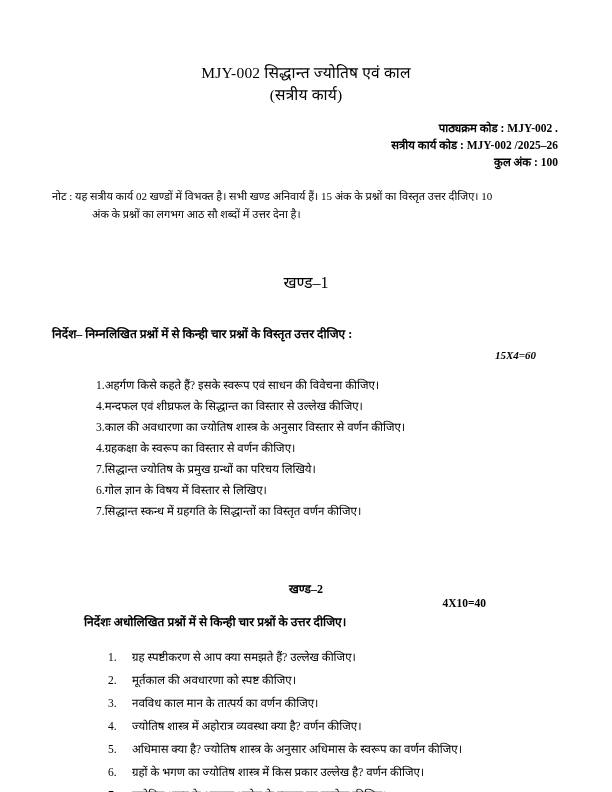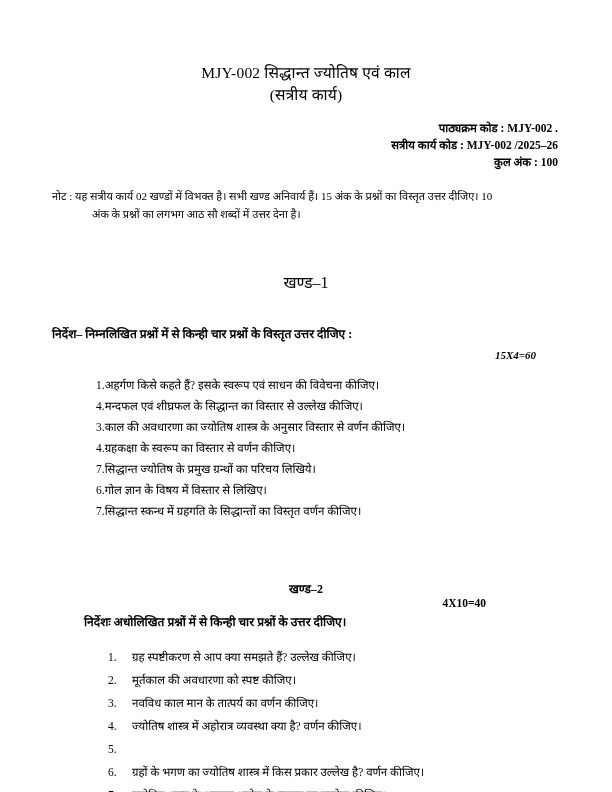--- a/index.html
+++ b/index.html
@@ -171,20 +171,21 @@
     <div class="q2-item">
       <span class="q2-num">3.</span>
       <span>नवविध काल मान के तात्पर्य का वर्णन कीजिए।</span>
     </div>
     <div class="q2-item">
       <span class="q2-num">4.</span>
       <span>ज्योतिष शास्त्र में अहोरात्र व्यवस्था क्या है? वर्णन कीजिए।</span>
     </div>
     <div class="q2-item">
       <span class="q2-num">5.</span>
+      <span>अधिमास क्या है? ज्योतिष शास्त्र के अनुसार अधिमास के स्वरूप का वर्णन कीजिए।</span>
     </div>
     <div class="q2-item">
       <span class="q2-num">6.</span>
       <span>ग्रहों के भगण का ज्योतिष शास्त्र में किस प्रकार उल्लेख है? वर्णन कीजिए।</span>
     </div>
     <div class="q2-item">
       <span class="q2-num">7.</span>
       <span>ज्योतिष शास्त्र के अनुसार भूगोल के स्वरूप का उल्लेख कीजिए।</span>
     </div>
 

